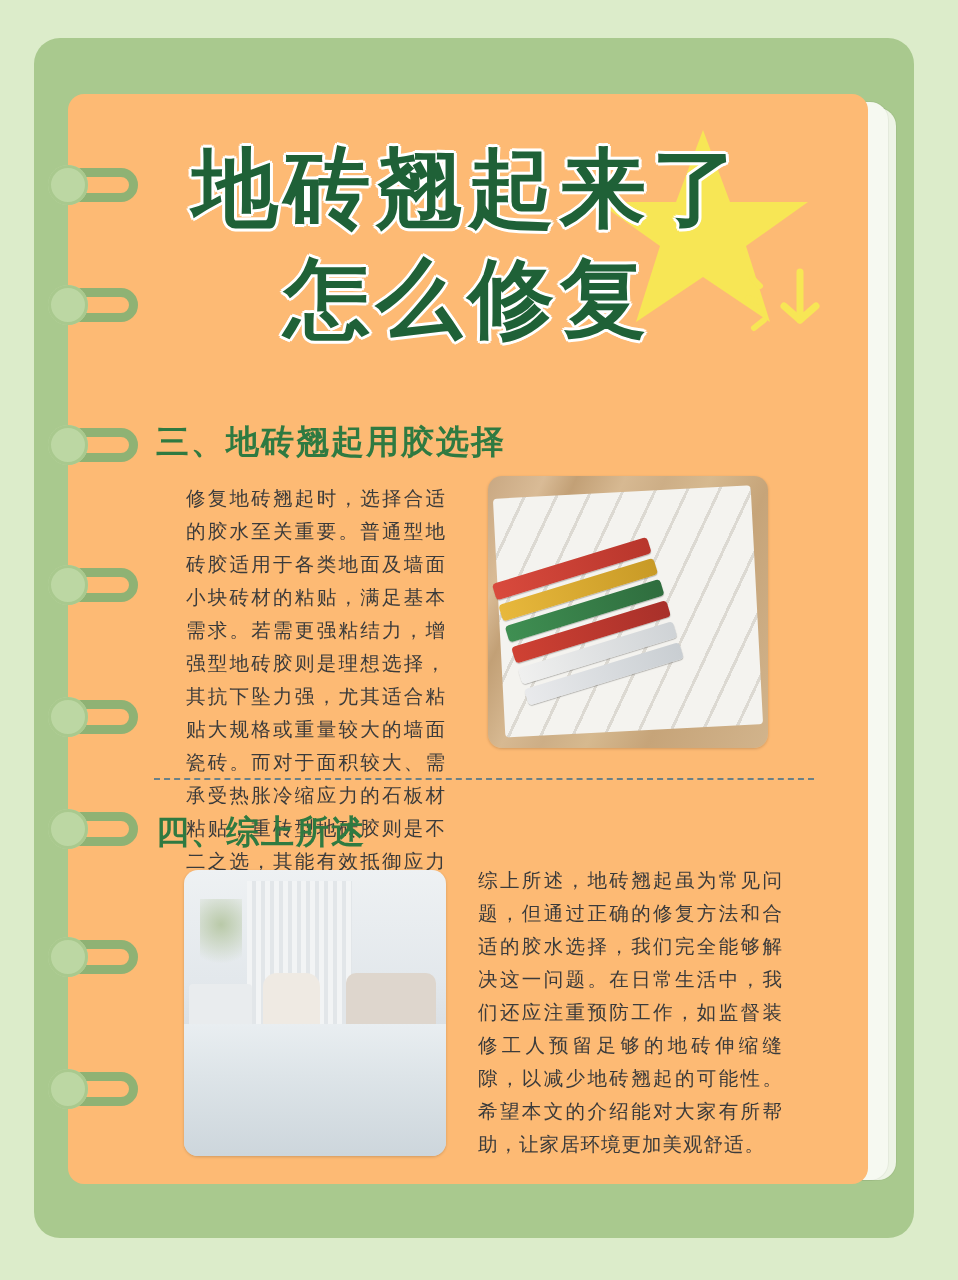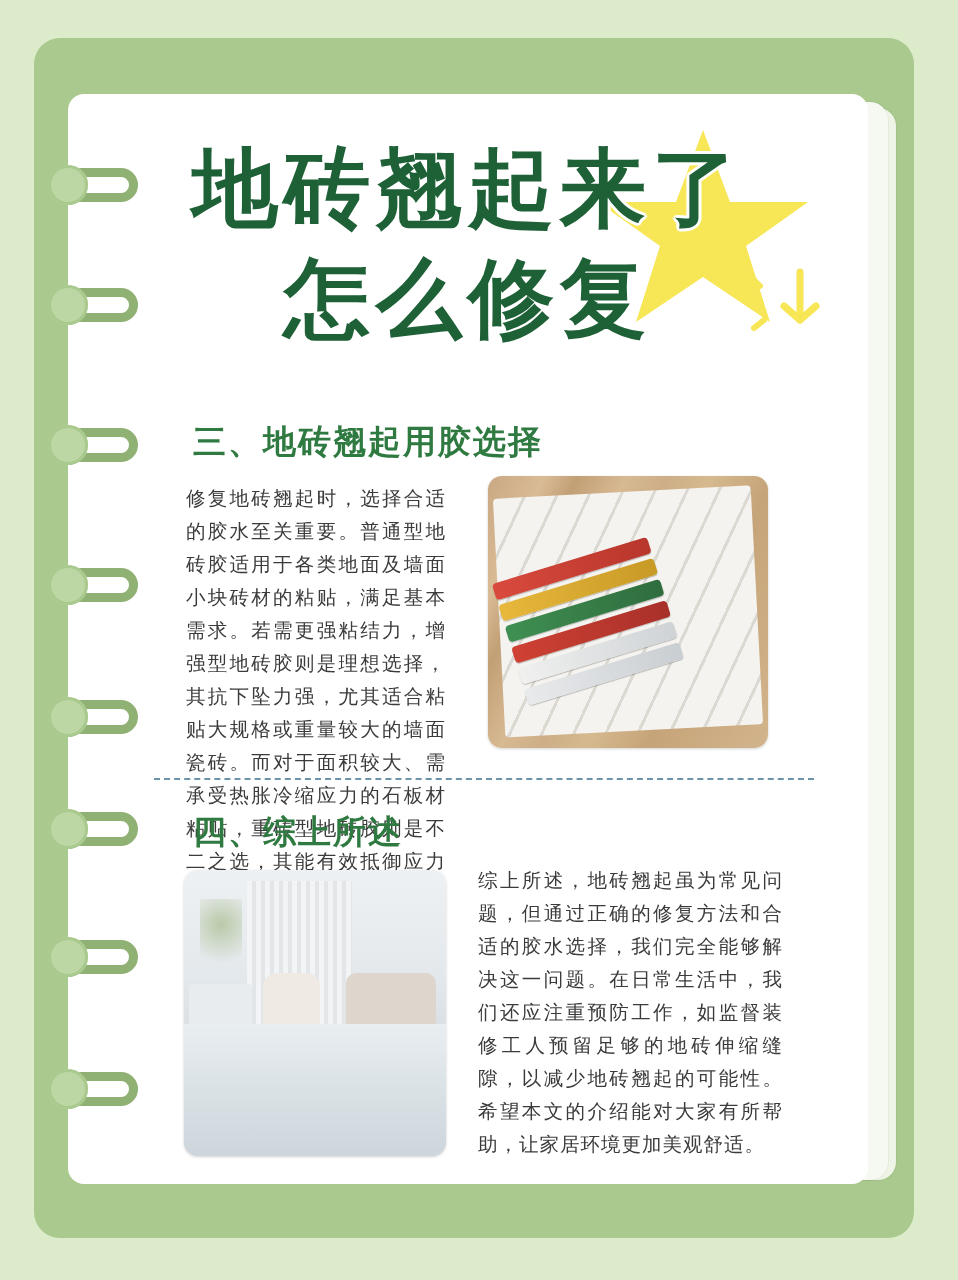--- a/index.html
+++ b/index.html
@@ -23,21 +23,21 @@
   }
   
   .sheet-edge{
     position:absolute;background:#ffffff;border-radius:18px;
     box-shadow:0 0 0 1px rgba(0,0,0,0.04);
   }
   .sheet-edge.e1{left:96px;top:108px;width:800px;height:1072px;background:#eef4e6;}
   .sheet-edge.e2{left:92px;top:102px;width:796px;height:1078px;background:#f6f9f1;}
   .sheet{
     position:absolute;left:68px;top:94px;width:800px;height:1090px;
-    background:#ffffff;border-radius:16px;
+    background:#fdba74;border-radius:16px;
     overflow:hidden;
   }
   
   .spiral{
     position:absolute;left:0;top:0;width:160px;height:1280px;
   }
   .ring{
     position:absolute;width:86px;height:34px;
   }
   .ring .band{
@@ -68,21 +68,21 @@
       3px 0 0 #fff, -3px 0 0 #fff, 0 3px 0 #fff, 0 -3px 0 #fff,
       2px 2px 0 #fff, -2px 2px 0 #fff, 2px -2px 0 #fff, -2px -2px 0 #fff;
   }
   .title-1{top:30px;font-size:86px;line-height:96px;}
   .title-2{top:140px;font-size:86px;line-height:96px;}
   
   .arrow{position:absolute;right:42px;top:148px;}
   
   .sec-head{
     font-family:"DejaVu Sans","Liberation Sans",sans-serif;
-    font-weight:bold;font-size:33px;color:#2f7a41;letter-spacing:2px;margin-left:37px;
+    font-weight:bold;font-size:33px;color:#2f7a41;letter-spacing:2px;
   }
   .body-text{
     font-family:"DejaVu Sans","Liberation Sans",sans-serif;
     font-size:19.5px;line-height:33px;color:#3b3b3b;letter-spacing:1px;
     text-align:justify;
   }
   .divider{
     border:0;border-top:2px dashed #3a6f8f;opacity:.75;margin:0;
   }
   

